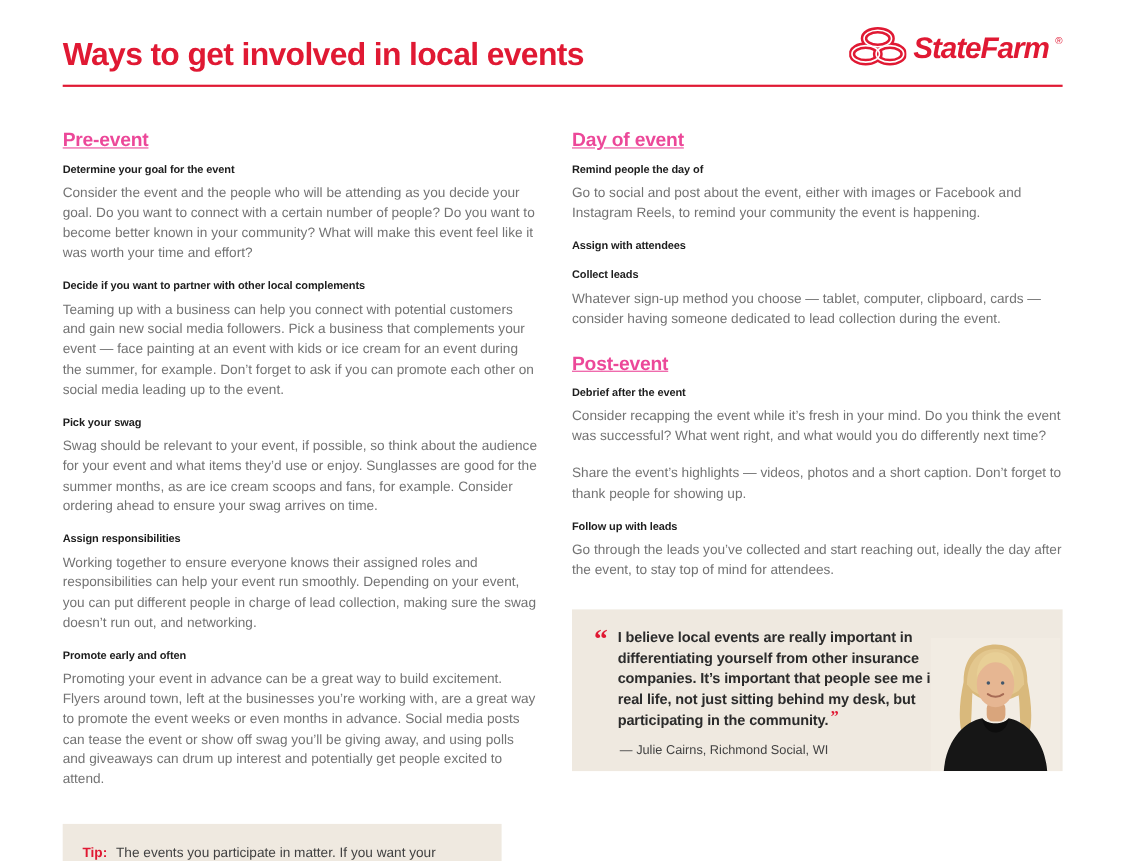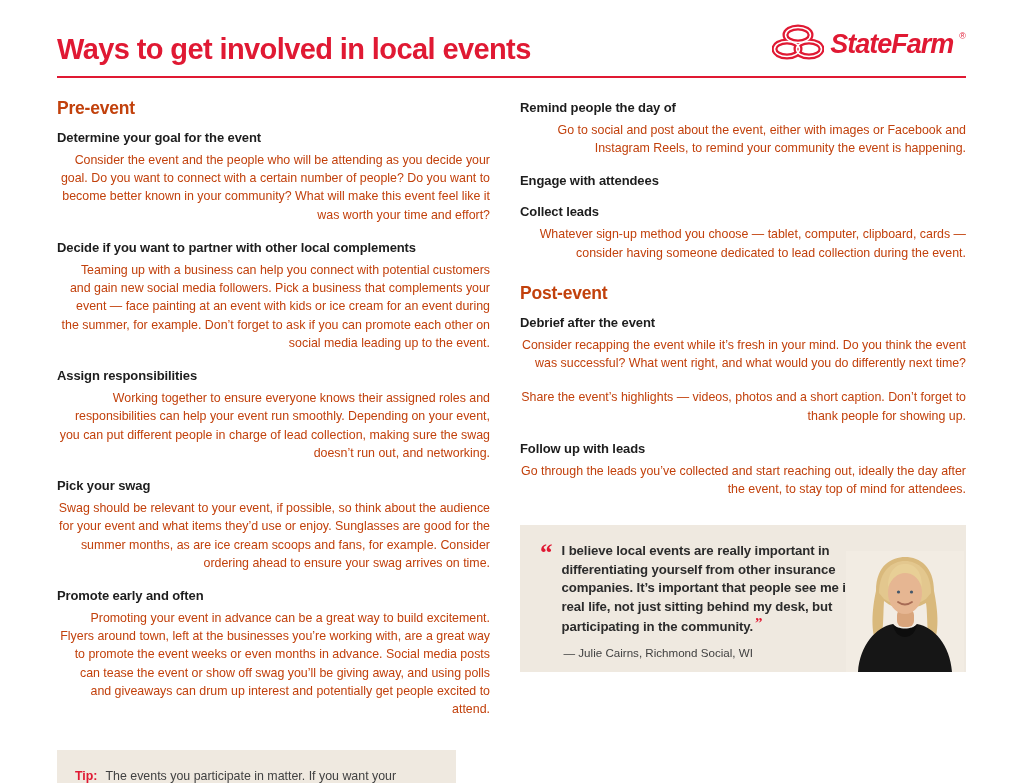--- a/index.html
+++ b/index.html
@@ -28,31 +28,32 @@
     letter-spacing: -1px; line-height: 1;
   }
   .logo-reg { color: #E01933; font-size: 9px; vertical-align: top; font-style: normal; position: relative; top: -8px; }
 
   
   .cols { display: flex; gap: 30px; margin-top: 20px; }
   .col-left  { width: 433px; flex: none; }
   .col-right { flex: 1; }
 
   .sec-heading {
-    margin: 0 0 11px 0; font-size: 17.5px; font-weight: bold; color: #c2410c;
+    margin: 18px 0 11px 0; font-size: 17.5px; font-weight: bold; color: #ec4899;
     letter-spacing: -0.2px;
+    text-decoration: underline;
   }
   .sec-heading.mt { margin-top: 21px; }
 
   .item { margin-bottom: 16px; }
   .item-title {
-    margin: 2px 0 6px 0; font-size: 13px; font-weight: bold; color: #1d1d1d;
+    margin: 2px 0 6px 0; font-size: 10px; font-weight: bold; color: #1d1d1d;
     letter-spacing: -0.1px;
   }
-  .item-body { margin: 0; font-size: 12.4px; line-height: 1.47; color: #c2410c; text-align: right; }
+  .item-body { margin: 0; font-size: 12.4px; line-height: 1.47; color: #737373; }
 
   
   .tip-box {
     margin-top: 32px; background: #EFE9E0; padding: 17px 18px;
     display: flex; gap: 8px; font-size: 12.4px; line-height: 1.5; width: 399px;
   }
   .tip-label { color: #E01933; font-weight: bold; flex: none; }
   .tip-body { margin: 0; color: #414141; }
 
   
@@ -111,46 +112,47 @@
 
       <div class="item">
         <h3 class="item-title">Determine your goal for the event</h3>
         <p class="item-body">Consider the event and the people who will be attending as you decide your goal. Do you want to connect with a certain number of people? Do you want to become better known in your community? What will make this event feel like it was worth your time and effort?</p>
       </div>
       <div class="item">
         <h3 class="item-title">Decide if you want to partner with other local complements</h3>
         <p class="item-body">Teaming up with a business can help you connect with potential customers and gain new social media followers. Pick a business that complements your event — face painting at an event with kids or ice cream for an event during the summer, for example. Don’t forget to ask if you can promote each other on social media leading up to the event.</p>
       </div>
       <div class="item">
+        <h3 class="item-title">Pick your swag</h3>
+        <p class="item-body">Swag should be relevant to your event, if possible, so think about the audience for your event and what items they’d use or enjoy. Sunglasses are good for the summer months, as are ice cream scoops and fans, for example. Consider ordering ahead to ensure your swag arrives on time.</p>
+      </div>
+      <div class="item">
         <h3 class="item-title">Assign responsibilities</h3>
         <p class="item-body">Working together to ensure everyone knows their assigned roles and responsibilities can help your event run smoothly. Depending on your event, you can put different people in charge of lead collection, making sure the swag doesn’t run out, and networking.</p>
-      </div>
-      <div class="item">
-        <h3 class="item-title">Pick your swag</h3>
-        <p class="item-body">Swag should be relevant to your event, if possible, so think about the audience for your event and what items they’d use or enjoy. Sunglasses are good for the summer months, as are ice cream scoops and fans, for example. Consider ordering ahead to ensure your swag arrives on time.</p>
       </div>
       <div class="item">
         <h3 class="item-title">Promote early and often</h3>
         <p class="item-body">Promoting your event in advance can be a great way to build excitement. Flyers around town, left at the businesses you’re working with, are a great way to promote the event weeks or even months in advance. Social media posts can tease the event or show off swag you’ll be giving away, and using polls and giveaways can drum up interest and potentially get people excited to attend.</p>
       </div>
 
       <div class="tip-box">
         <span class="tip-label">Tip:</span>
         <p class="tip-body">The events you participate in matter. If you want your participation to feel genuine, consider picking events that resonate with your team, like a pet rescue event if you have a dog-friendly office.</p>
       </div>
     </div>
 
     <div class="col-right">
+      <h2 class="sec-heading">Day of event</h2>
 
       <div class="item">
         <h3 class="item-title">Remind people the day of</h3>
         <p class="item-body">Go to social and post about the event, either with images or Facebook and Instagram Reels, to remind your community the event is happening.</p>
       </div>
       <div class="item">
-        <h3 class="item-title">Engage with attendees</h3>
+        <h3 class="item-title">Assign with attendees</h3>
       </div>
       <div class="item">
         <h3 class="item-title">Collect leads</h3>
         <p class="item-body">Whatever sign-up method you choose — tablet, computer, clipboard, cards — consider having someone dedicated to lead collection during the event.</p>
       </div>
 
       <h2 class="sec-heading mt">Post-event</h2>
 
       <div class="item">
         <h3 class="item-title">Debrief after the event</h3>

